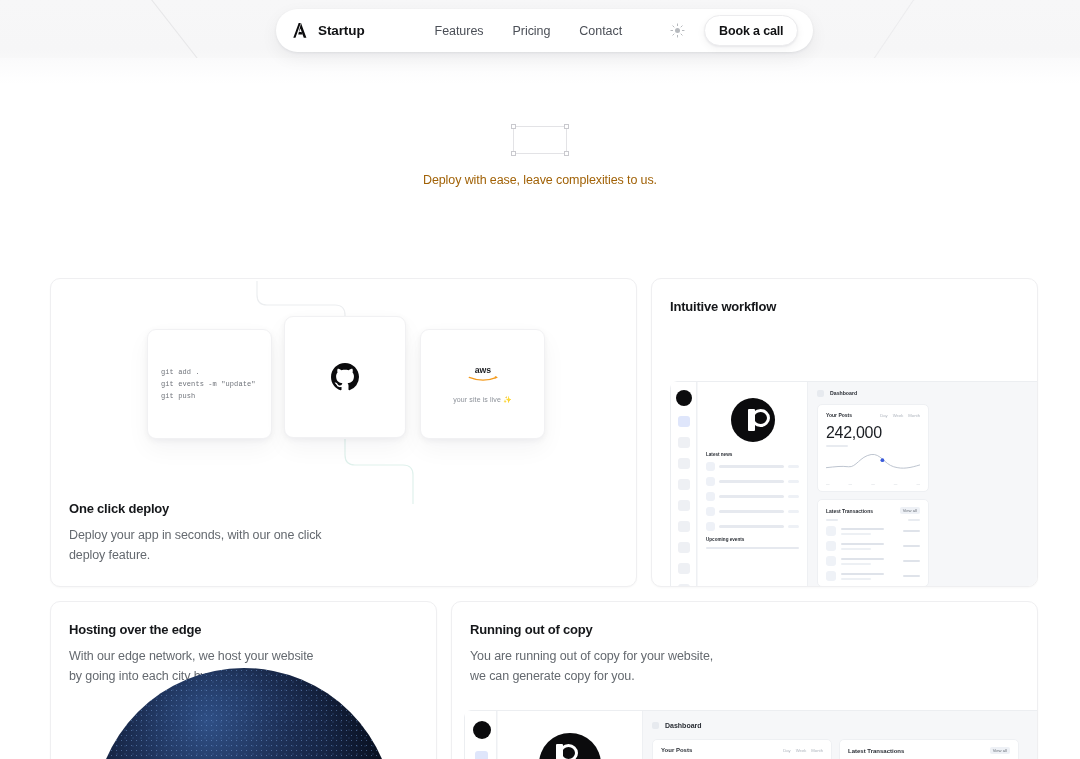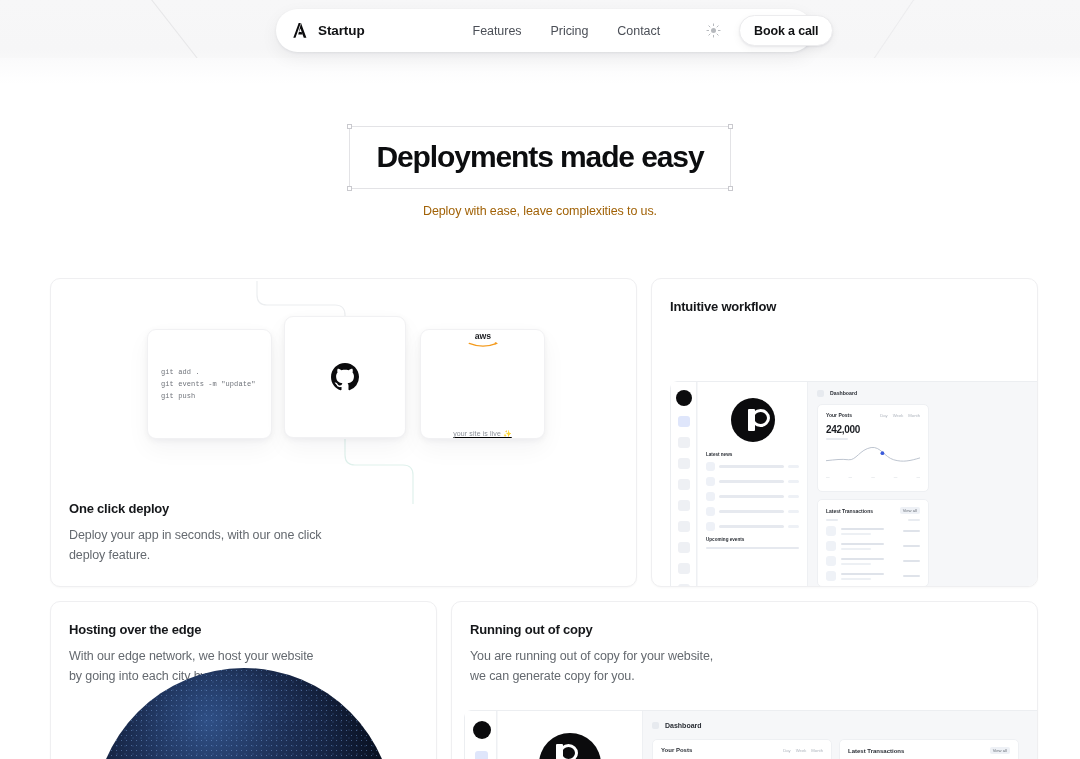--- a/index.html
+++ b/index.html
@@ -33,21 +33,21 @@
   
   .navbar {
     position:absolute; left:276px; top:9px; width:537px; height:43px;
     background:#ffffff; border-radius:22px;
     box-shadow: 0 1px 3px rgba(16,24,40,.07), 0 6px 18px rgba(16,24,40,.06);
     display:flex; align-items:center; padding:0 6px 0 14px;
   }
   .brand { display:flex; align-items:center; gap:9px; }
   .brand-mark { width:19px; height:19px; display:block; }
   .brand-name { font-size:13.5px; font-weight:700; color:#111214; letter-spacing:-0.1px; }
-  .nav-links { display:flex; align-items:center; gap:29px; margin-left:108px; }
+  .nav-links { display:flex; align-items:center; gap:29px; margin-left:70px; }
   .nav-link {
     font-size:12.5px; color:#4b4f57; letter-spacing:-0.05px; cursor:pointer;
     text-decoration:none; white-space:nowrap;
   }
   .theme-toggle {
     margin-left:46px; width:18px; height:18px; display:flex;
     align-items:center; justify-content:center; cursor:pointer; opacity:.62;
   }
   .cta {
     margin-left:18px; height:31px; padding:0 14px; border-radius:16px;
@@ -100,21 +100,21 @@
   .card-deploy { width:587px; height:309px; }
   .deploy-visual { position:absolute; left:0; top:0; width:587px; height:225px; }
   .mini-card {
     position:absolute; background:#ffffff; border:1px solid #f1f1f3; border-radius:9px;
     box-shadow: 0 2px 6px rgba(16,24,40,.05), 0 10px 24px rgba(16,24,40,.045);
   }
   .mc-git { left:96px; top:50px; width:125px; height:110px; }
   .mc-gh  { left:233px; top:37px; width:122px; height:122px;
             display:flex; align-items:center; justify-content:center; }
   .mc-aws { left:369px; top:50px; width:125px; height:110px;
-            display:flex; flex-direction:column; align-items:center; justify-content:space-between; gap:12px;text-decoration:underline; }
+            display:flex; flex-direction:column; align-items:center; justify-content:center; gap:12px; }
   .git-code {
     position:absolute; left:13px; top:36px;
     font-family:"Liberation Mono", monospace; font-size:7px; color:#6f737a;
     line-height:1.72; white-space:pre; letter-spacing:.1px;
   }
   .aws-logo { width:46px; display:block; }
   .aws-live { font-size:7px; color:#8b9098; letter-spacing:.1px; white-space:nowrap; }
   .connectors { position:absolute; left:0; top:0; width:587px; height:225px; }
   .card-deploy .card-text { position:absolute; left:18px; top:222px; width:420px; }
 
@@ -186,21 +186,21 @@
   .dot-btn { width:7px; height:7px; border-radius:2px; background:#e7eaef; }
   .dash-title { font-size:5.2px; font-weight:700; color:#2a2e35; }
   .dash-cards { display:flex; flex-wrap:wrap; gap:7px; padding:0 8px; }
   .dcard { background:#ffffff; border:1px solid #eef0f3; border-radius:5px; padding:7px 8px;
            position:relative; overflow:hidden; }
   .dcard-hd { display:flex; align-items:center; justify-content:space-between; }
   .dcard-t { font-size:5px; font-weight:700; color:#2a2e35; }
   .seg { display:flex; gap:5px; align-items:center; }
   .seg span { font-size:4.2px; color:#aeb4bd; }
   .seg .sel { background:#eef1f6; border-radius:2px; padding:1px 3px; color:#6d737c; }
-  .big-num { font-size:10px; font-weight:700; color:#1a1d22; margin-top:6px; letter-spacing:-.3px; }
+  .big-num { font-size:16px; font-weight:400; color:#1a1d22; margin-top:6px; letter-spacing:-.3px; }
   .sub-line { width:22px; height:2px; background:#e8ebf0; border-radius:2px; margin-top:3px; }
   .axis { display:flex; justify-content:space-between; margin-top:2px; }
   .axis span { font-size:3.6px; color:#bcc2cb; }
   .tx-row { display:flex; align-items:center; gap:5px; margin-top:5px; }
   .tx-ico { width:10px; height:10px; border-radius:3px; background:#eff2f7; flex:0 0 auto; }
   .tx-body { flex:1; }
   .tx-l1 { height:2.6px; width:76%; background:#dfe3ea; border-radius:2px; }
   .tx-l2 { height:2.2px; width:52%; background:#edf0f4; border-radius:2px; margin-top:2.5px; }
   .tx-amt { height:2.6px; width:17px; background:#dfe3ea; border-radius:2px; }
   .tx-hd { display:flex; justify-content:space-between; margin-top:5px; }
@@ -250,21 +250,20 @@
 
     <div class="cta">Book a call</div>
   </div>
 
   <div class="hero">
     <div class="hero-title-wrap">
       <div class="handle tl"></div>
       <div class="handle tr"></div>
       <div class="handle bl"></div>
       <div class="handle br"></div>
-      <div class="hero-title">Deployments made easy</div>
     </div>
     <div class="hero-sub">Deploy with ease, leave complexities to us.</div>
   </div>
 
   <div class="grid">
 
     <div class="row">
 
       <div class="card card-deploy">
         <div class="deploy-visual">

